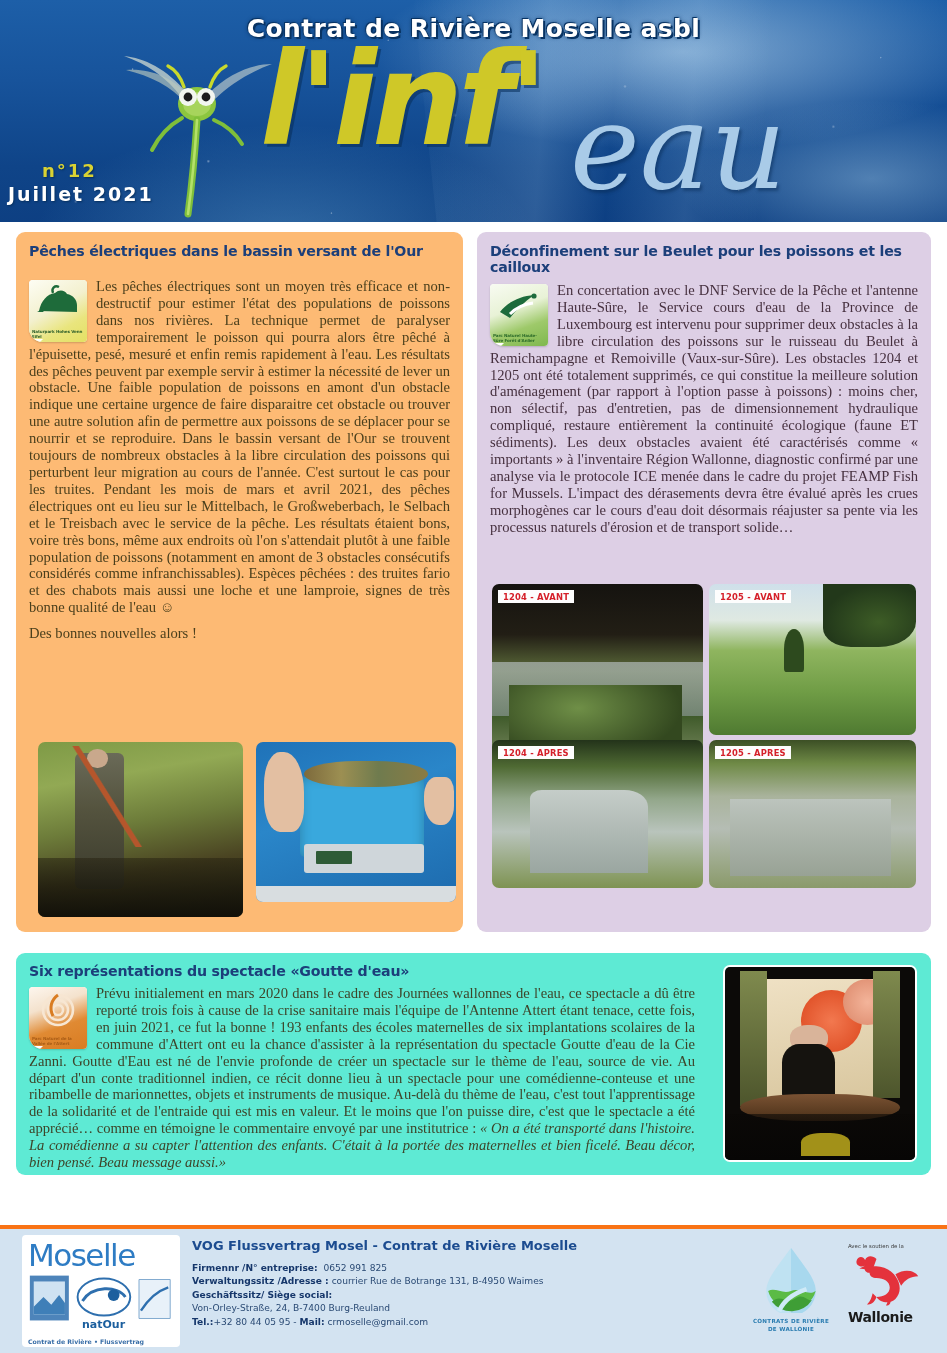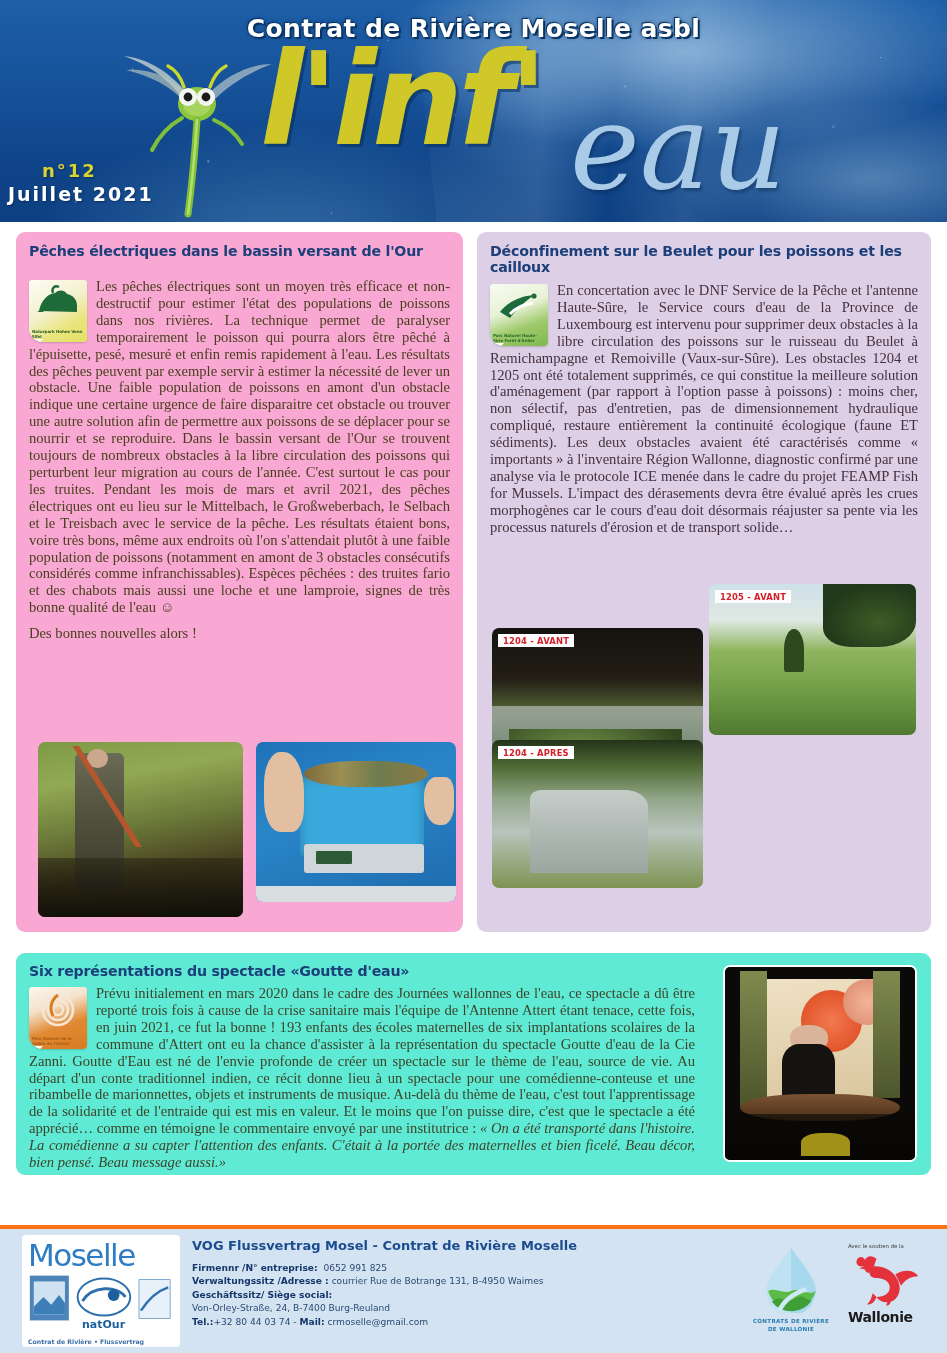--- a/index.html
+++ b/index.html
@@ -93,21 +93,21 @@
     z-index: 6;
   }
   
   .dragonfly { position: absolute; left: 96px; top: 42px; width: 190px; height: 180px; z-index: 7; }
 
   
   .sheet { position: absolute; top: 222px; left: 0; width: 947px; height: 1003px; background: #fff; }
 
   .panel { position: absolute; border-radius: 9px; }
 
-  .panel-orange { left: 16px;  top: 10px;  width: 447px; height: 700px; background: #f9a8d4; }
+  .panel-orange { left: 16px;  top: 10px;  width: 447px; height: 700px; background: #fdba74; }
   .panel-purple { left: 477px; top: 10px;  width: 454px; height: 700px; background: #ddcfe5; }
   .panel-green  { left: 16px;  top: 731px; width: 915px; height: 222px; background: #5eead4; }
 
   .art-title {
     font-family: "DejaVu Sans", sans-serif;
     font-weight: bold;
     font-size: 14.2px;
     color: #1c3f7a;
     letter-spacing: -0.2px;
   }
@@ -291,36 +291,41 @@
             <circle cx="44" cy="10" r="2.6" fill="#1d6b3c"></circle>
           </svg>
           <div class="logo-cap" style="color:#2c6b2a;">Parc Naturel Haute-Sûre Forêt d'Anlier</div>
           <div class="tail"></div>
         </div>
         <div class="art-body">En concertation avec le DNF Service de la Pêche et l'antenne Haute-Sûre, le Service cours d'eau de la Province de Luxembourg est intervenu pour supprimer deux obstacles à la libre circulation des poissons sur le ruisseau du Beulet à Remichampagne et Remoiville (Vaux-sur-Sûre). Les obstacles 1204 et 1205 ont été totalement supprimés, ce qui constitue la meilleure solution d'aménagement (par rapport à l'option passe à poissons) : moins cher, non sélectif, pas d'entretien, pas de dimensionnement hydraulique compliqué, restaure entièrement la continuité écologique (faune ET sédiments). Les deux obstacles avaient été caractérisés comme « importants » à l'inventaire Région Wallonne, diagnostic confirmé par une analyse via le protocole ICE menée dans le cadre du projet FEAMP Fish for Mussels. L'impact des dérasements devra être évalué après les crues morphogènes car le cours d'eau doit désormais réajuster sa pente via les processus naturels d'érosion et de transport solide…</div>
         <div style="clear:both;"></div>
       </div>
     </div>
 
-    <div class="photo" style="position:absolute;left:15px;top:352px;width:211px;height:194px;margin-top:44px;">
+    <div class="photo" style="position:absolute;left:15px;top:352px;width:211px;height:194px;">
       <div style="position:absolute;inset:0;background:linear-gradient(180deg,#15130f 0%,#221e15 26%,#5c6b3a 45%,#3f5a2a 68%,#8d9a72 100%);"></div>
       <div style="position:absolute;left:0;top:40%;width:100%;height:28%;background:linear-gradient(180deg,#b9c2c4,#8d9a98);opacity:.65;"></div>
       <div style="position:absolute;left:8%;top:52%;width:82%;height:40%;background:radial-gradient(ellipse at 40% 30%,#6f8f47,#33481f 70%);"></div>
       <div class="ph-cap">1204 - AVANT</div>
     </div>
     <div class="photo" style="position:absolute;left:232px;top:352px;width:207px;height:151px;">
       <div style="position:absolute;inset:0;background:linear-gradient(180deg,#cfe0ea 0%,#dfe9e2 24%,#8fb55f 44%,#6f9c45 72%,#4f7a31 100%);"></div>
       <div style="position:absolute;left:55%;top:0;width:45%;height:42%;background:radial-gradient(ellipse at 60% 60%,#3d5c26,#22381a 70%);border-radius:0 0 40% 30%;"></div>
       <div style="position:absolute;left:36%;top:30%;width:10%;height:28%;background:#2d4a1e;border-radius:50% 50% 10% 10%;"></div>
       <div class="ph-cap">1205 - AVANT</div>
     </div>
     <div class="photo" style="position:absolute;left:15px;top:508px;width:211px;height:148px;">
       <div style="position:absolute;inset:0;background:linear-gradient(180deg,#23331a 0%,#4f6a33 18%,#93a78b 40%,#b9c4bc 62%,#7e9352 100%);"></div>
       <div style="position:absolute;left:18%;top:34%;width:56%;height:56%;background:linear-gradient(180deg,#c5cdc9,#9aa6a0);border-radius:10% 20% 0 0;"></div>
       <div class="ph-cap">1204 - APRES</div>
+    </div>
+    <div class="photo" style="position:absolute;left:232px;top:508px;width:207px;height:148px;">
+      <div style="position:absolute;inset:0;background:linear-gradient(180deg,#3c4f25 0%,#6f8a46 16%,#a9b39c 38%,#b5bdb4 60%,#8a9a6a 100%);"></div>
+      <div style="position:absolute;left:10%;top:40%;width:78%;height:52%;background:linear-gradient(180deg,#bcc4bd,#98a295);"></div>
+      <div class="ph-cap">1205 - APRES</div>
     </div>
   </div>
 
   <div class="panel panel-green">
     <div style="padding:10px 13px 0 13px;">
       <div class="art-title">Six représentations du spectacle «Goutte d'eau»</div>
 
       <div style="margin-top:6px; width:666px;">
         <div class="drop-logo">
           <div style="position:absolute;inset:0;background:linear-gradient(160deg,#fdf6ee 0%,#f4e2cd 32%,#e08a33 62%,#d97c22 100%);"></div>
@@ -375,21 +380,21 @@
     <div class="moselle-sub">Contrat de Rivière • Flussvertrag</div>
   </div>
 
   <div style="position:absolute;left:192px;top:9px;">
     <div class="f-title">VOG Flussvertrag Mosel - Contrat de Rivière Moselle</div>
     <div style="height:9px;"></div>
     <div class="f-line"><b>Firmennr /N° entreprise:</b>&nbsp; <span>0652 991 825</span></div>
     <div class="f-line"><b>Verwaltungssitz /Adresse :</b> <span>courrier Rue de Botrange 131,  B-4950 Waimes</span></div>
     <div class="f-line"><b>Geschäftssitz/ Siège social:</b></div>
     <div class="f-line">Von-Orley-Straße, 24,  B-7400 Burg-Reuland</div>
-    <div class="f-line"><b>Tel.:</b><span>+32 80 44 03 74</span> - <b>Mail:</b> <span>crmoselle@gmail.com</span></div>
+    <div class="f-line"><b>Tel.:</b><span>+32 80 44 05 95</span> - <b>Mail:</b> <span>crmoselle@gmail.com</span></div>
   </div>
 
   <div style="position:absolute;left:752px;top:16px;width:78px;text-align:center;">
     <svg viewBox="0 0 70 74" style="width:64px;height:68px;">
       <path d="M35 3 C52 26 62 38 62 50 A27 27 0 0 1 8 50 C8 38 18 26 35 3 Z" fill="#bfe2f2"></path>
       <path d="M35 3 C52 26 62 38 62 50 A27 27 0 0 1 35 77 L35 3 Z" fill="#a8d8ee"></path>
       <path d="M10 50 C18 46 26 54 35 50 C44 46 54 56 62 50 A27 27 0 0 1 10 50 Z" fill="#5bbb46"></path>
       <path d="M14 62 C24 52 30 66 40 58 C48 52 54 62 58 60 A27 27 0 0 1 14 62 Z" fill="#3f9e36"></path>
       <path d="M22 72 C28 58 40 52 52 48" stroke="#cfeaf7" stroke-width="5" fill="none"></path>
     </svg>

